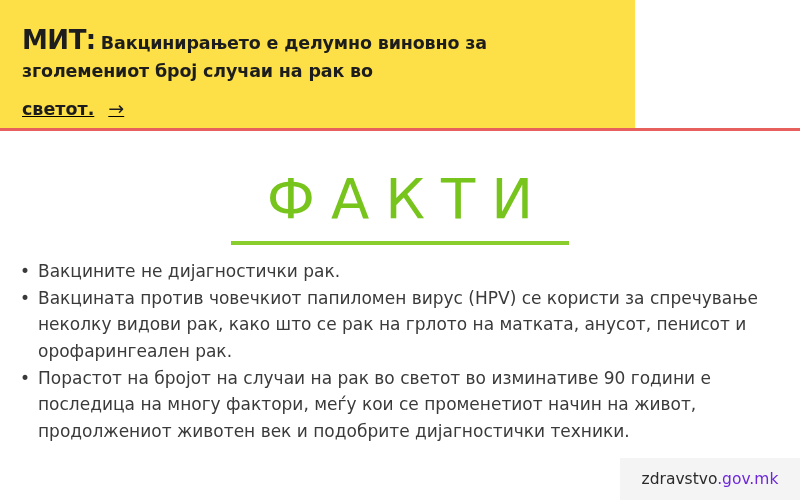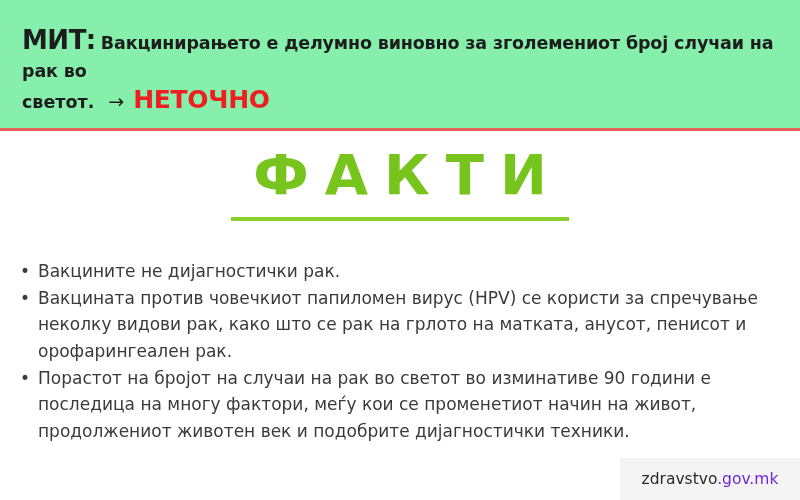--- a/index.html
+++ b/index.html
@@ -13,45 +13,46 @@
     font-family: "DejaVu Sans", "Liberation Sans", sans-serif;
     overflow: hidden;
     position: relative;
   }
 
   
   .myth-band {
     position: absolute;
     left: 0;
     top: 0;
-    width: 800px;
+    width: 635px;
     height: 130px;
-    background: #86efac;
+    background: #fde047;
     box-sizing: border-box;
     padding: 22px 22px 0 22px;
   }
   .myth-line {
     color: #1d1d1d;
     line-height: 1.42;
   }
   .myth-label {
     font-weight: bold;
     font-size: 26px;
     letter-spacing: -0.5px;
   }
   .myth-text {
     font-size: 17.5px;
     font-weight: 600;
     letter-spacing: -0.15px;
   }
   .myth-row2 {
-    margin-top: 1px;
+    margin-top: 13px;
     display: flex;
     align-items: baseline;
     gap: 0;
+    text-decoration: underline;
   }
   .myth-tail {
     font-size: 17.5px;
     font-weight: 600;
     color: #1d1d1d;
   }
   .myth-arrow {
     font-size: 19px;
     color: #1d1d1d;
     margin: 0 9px 0 14px;
@@ -77,25 +78,26 @@
   .facts-wrap {
     position: absolute;
     left: 0;
     top: 146px;
     width: 800px;
     text-align: center;
   }
   .facts-title {
     display: inline-block;
     font-size: 56px;
-    font-weight: bold;
+    font-weight: normal;
     color: #76c41c;
     letter-spacing: 16px;
     text-indent: 16px;
     line-height: 1.05;
+    margin-top: 24px;
   }
   .facts-underline {
     width: 338px;
     height: 4px;
     background: #8ace2e;
     margin: 12px auto 0 auto;
   }
 
   
   .facts-list {
@@ -157,21 +159,20 @@
 <body>
 
 <div class="myth-band">
   <div class="myth-line">
     <span class="myth-label">МИТ:</span>
     <span class="myth-text">Вакцинирањето е делумно виновно за зголемениот број случаи на рак во</span>
   </div>
   <div class="myth-row2">
     <span class="myth-tail">светот.</span>
     <span class="myth-arrow">→</span>
-    <span class="myth-verdict">НЕТОЧНО</span>
   </div>
 </div>
 
 <div class="divider-red"></div>
 
 <div class="facts-wrap">
   <div class="facts-title">ФАКТИ</div>
   <div class="facts-underline"></div>
 </div>
 

